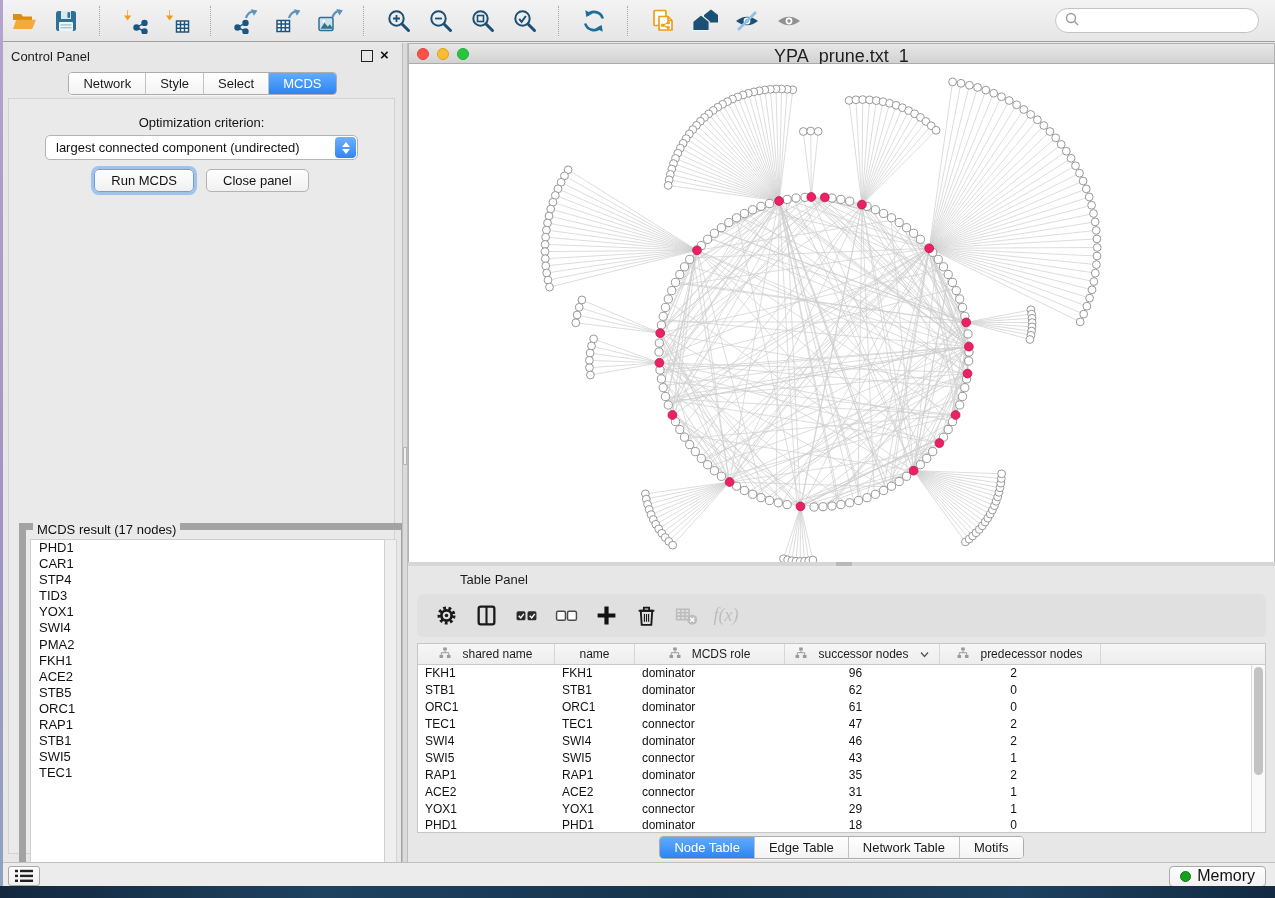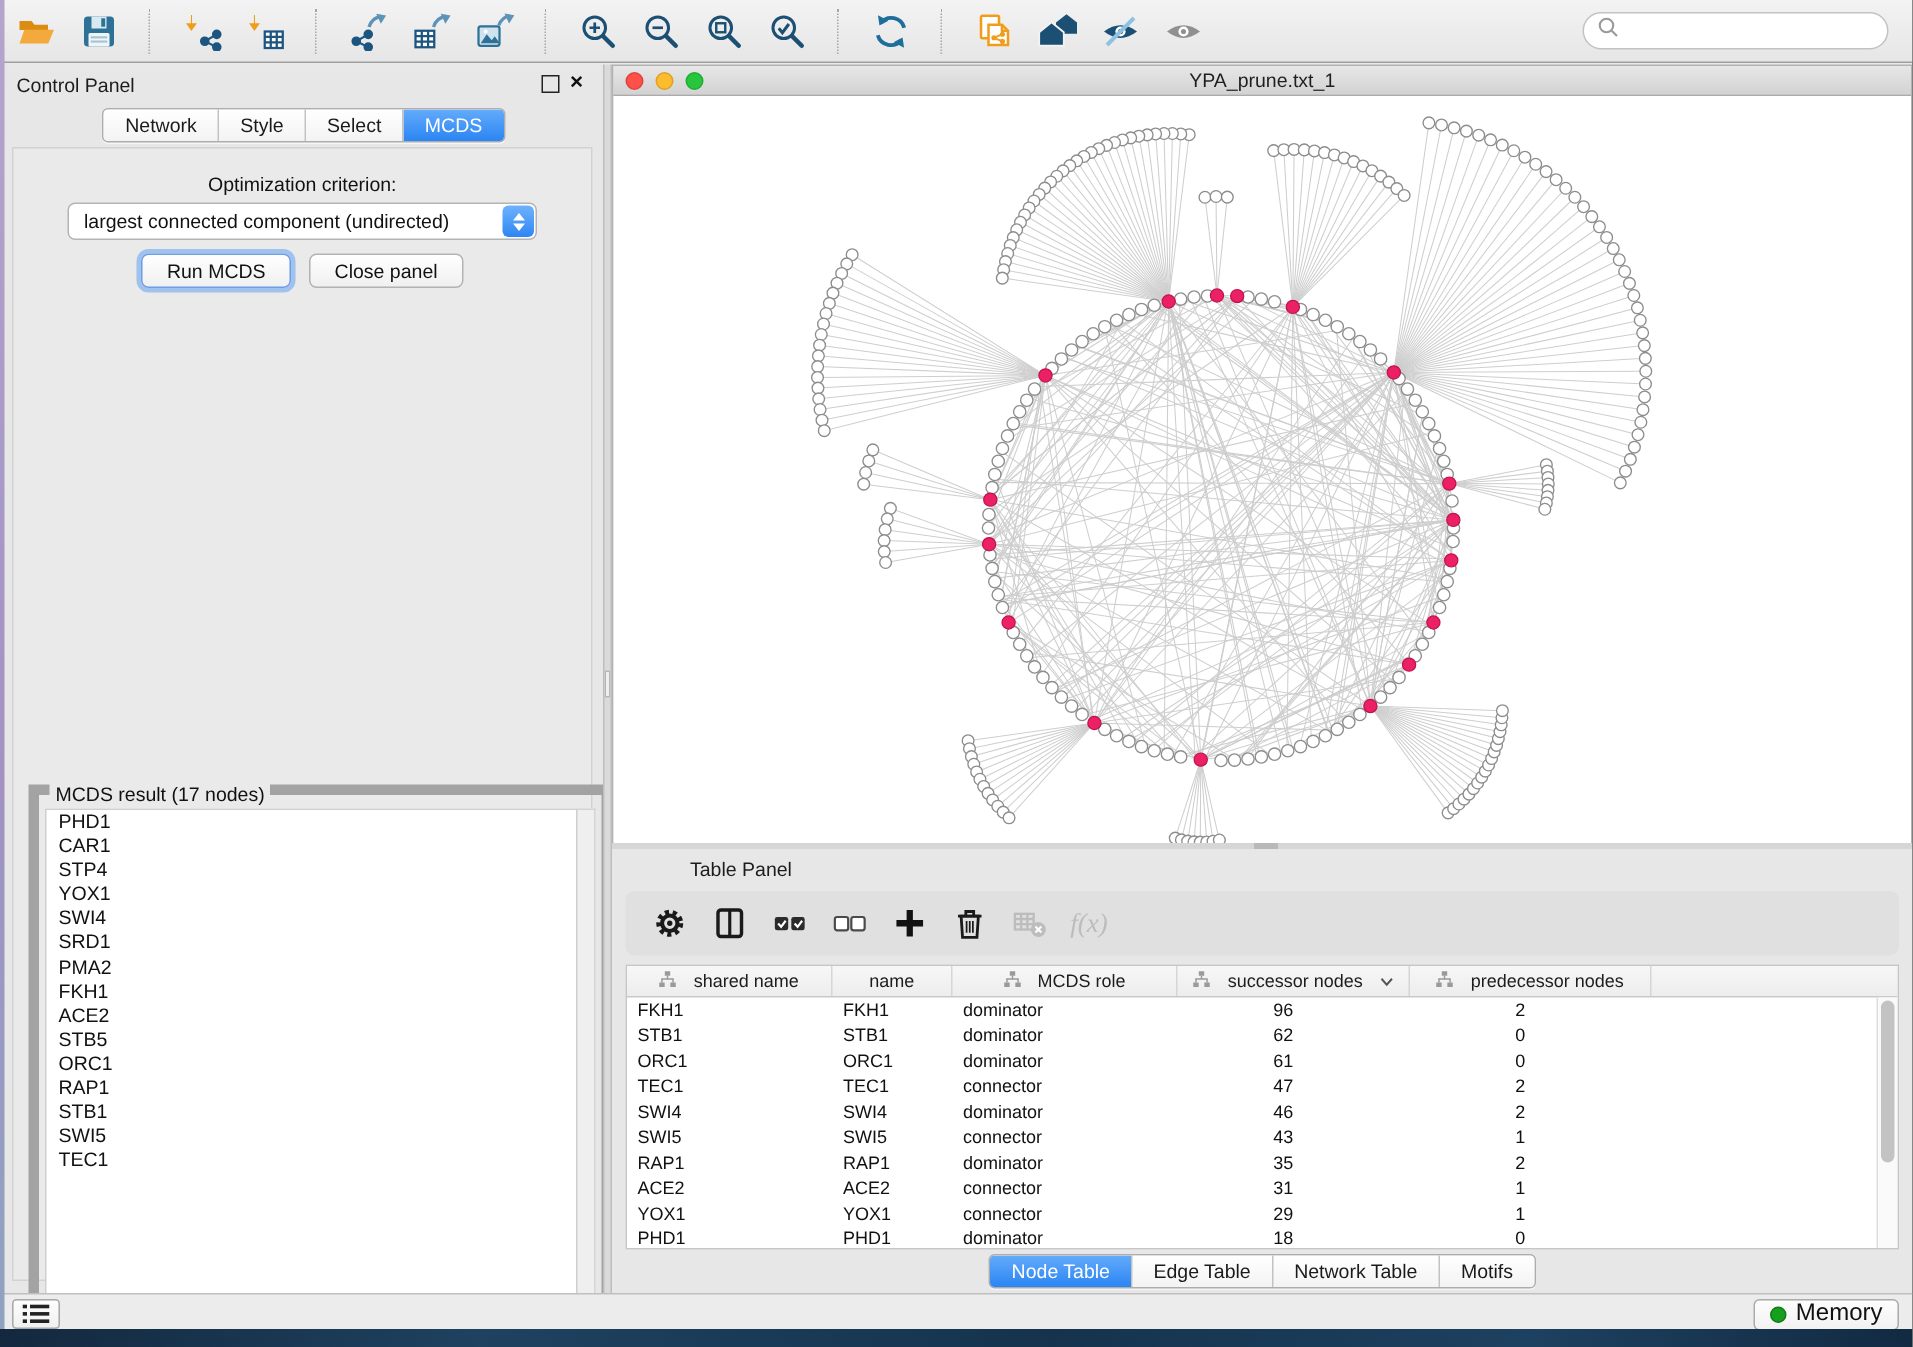--- a/index.html
+++ b/index.html
@@ -47,21 +47,21 @@
   .v-grip{position:absolute;left:0px;top:404px;width:4px;height:18px;background:#efefef;border:1px solid #b5b5b5;box-sizing:border-box;}
   .h-splitter{position:absolute;left:408px;top:562px;width:867px;height:4px;background:#d6d6d6;cursor:row-resize;}
   .h-grip{position:absolute;left:428px;top:0px;width:16px;height:4px;background:#b9b9b9;}
   
   .network-window{position:absolute;left:408px;top:43px;width:867px;height:519px;border:1px solid #b2b2b2;box-sizing:border-box;}
   .net-titlebar{position:relative;height:19px;background:linear-gradient(#e7e7e7,#d2d2d2);border-bottom:1px solid #ababab;}
   .light{position:absolute;top:3.5px;width:12px;height:12px;border-radius:50%;cursor:pointer;}
   .light.red{left:8px;background:#fd5149;border:1px solid #df443c;box-sizing:border-box;}
   .light.yellow{left:28px;background:#fdbb2e;border:1px solid #dfa024;box-sizing:border-box;}
   .light.green{left:48px;background:#28c63f;border:1px solid #1fae31;box-sizing:border-box;}
-  .net-title{position:absolute;left:0;top:2px;width:100%;text-align:center;font-size:13px;color:#1f1f1f;}
+  .net-title{position:absolute;left:0;top:2px;width:100%;text-align:center;font-size:18px;color:#1f1f1f;}
   .net-canvas{position:relative;width:100%;height:498px;background:#fff;overflow:hidden;}
   
   .table-panel{position:absolute;left:408px;top:566px;width:867px;height:296px;background:#e7e7e7;}
   .tp-float{left:829px;} .tp-close{left:847px;}
   .tp-header{position:relative;height:26px;margin-left:44px;}
   .tp-toolbar{position:absolute;left:9px;top:28px;width:849px;height:43px;background:#e0e0e0;border-radius:6px;display:flex;align-items:center;gap:14px;padding-left:16px;box-sizing:border-box;}
   .tpicon{width:26px;height:26px;display:inline-flex;align-items:center;justify-content:center;cursor:pointer;}
   .tpicon svg{width:23px;height:23px;}
   .fxtext{font-family:"Liberation Serif",serif;font-style:italic;font-size:18px;color:#bdbdbd;}
   .dtable{position:absolute;left:9px;top:77px;width:849px;height:190px;background:#fff;border:1px solid #c6c6c6;box-sizing:border-box;overflow:hidden;}
@@ -267,23 +267,23 @@
       <div class="btn-row">
         <button class="mac-btn focusring">Run MCDS</button>
         <button class="mac-btn">Close panel</button>
       </div>
       <div class="groupbox">
         <span class="groupbox-legend">MCDS result (17 nodes)</span>
         <div class="result-list" id="result-list">
             <div>PHD1</div>
             <div>CAR1</div>
             <div>STP4</div>
+            <div>TID3</div>
             <div>YOX1</div>
             <div>SWI4</div>
-            <div>SRD1</div>
             <div>PMA2</div>
             <div>FKH1</div>
             <div>ACE2</div>
             <div>STB5</div>
             <div>ORC1</div>
             <div>RAP1</div>
             <div>STB1</div>
             <div>SWI5</div>
             <div>TEC1</div>
           </div>

